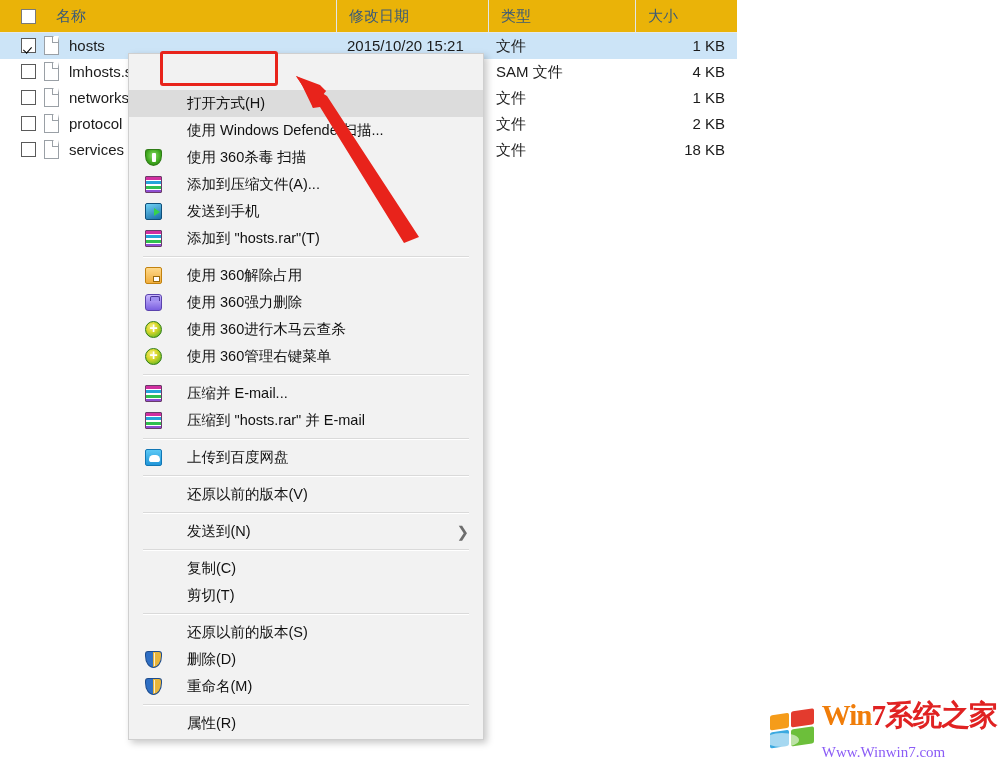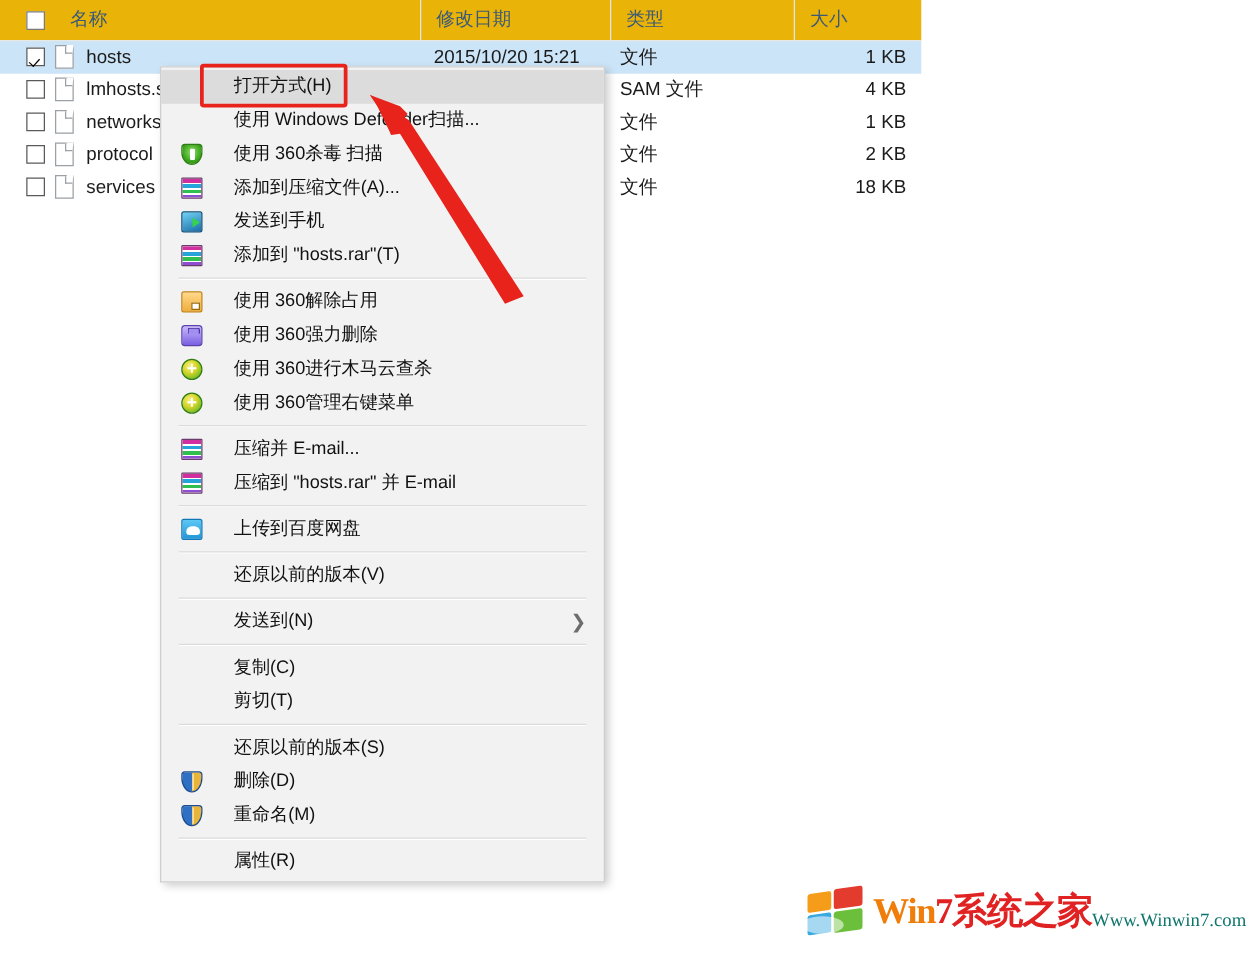--- a/index.html
+++ b/index.html
@@ -100,21 +100,21 @@
     font-size:14.5px;
     color:#111;
     padding:2px 0 2px 0;
     z-index:50;
   }
   .mi{
     position:relative;height:27px;line-height:27px;
     padding-left:58px;padding-right:24px;
     white-space:nowrap;cursor:default;
   }
-  .mi.hl{background:#dcdcdc;}
+  .mi.hl{background:#dcdcdc;margin-top:34px;}
   .mi .micon{
     position:absolute;left:16px;top:5px;width:17px;height:17px;
   }
   .mi .chev{
     position:absolute;right:14px;top:0;height:27px;line-height:27px;
     font-size:15px;color:#6d6d6d;
   }
   .sep{
     height:1px;margin:4px 14px 4px 14px;background:#dadada;
     border-bottom:1px solid #ffffff;
@@ -214,32 +214,32 @@
   }
 
   
   #watermark{
     position:absolute;right:8px;bottom:6px;height:56px;
     z-index:70;display:flex;align-items:center;
   }
   .wm-logo{
     width:52px;height:46px;position:relative;margin-right:4px;
   }
-  .wm-text{display:flex;flex-direction:row;line-height:1;}
+  .wm-text{display:flex;flex-direction:column;line-height:1;}
   .wm-top{
     font-size:29px;font-weight:bold;white-space:nowrap;
     font-family:"Liberation Serif",serif;
     letter-spacing:-1px;
   }
   .wm-w{color:#f07d0a;}
   .wm-i{color:#f07d0a;}
   .wm-seven{color:#e02222;}
   .wm-cn{color:#e02222;}
   .wm-bottom{
-    font-size:15px;color:#0f766e;margin-top:15px;
+    font-size:15px;color:#8b5cf6;margin-top:15px;
     font-family:"Liberation Serif",serif;white-space:nowrap;
   }
 </style>
 </head>
 <body>
 
 <div id="explorer">
 
   <div class="col-headers">
     <div class="hdr-check"></div>

